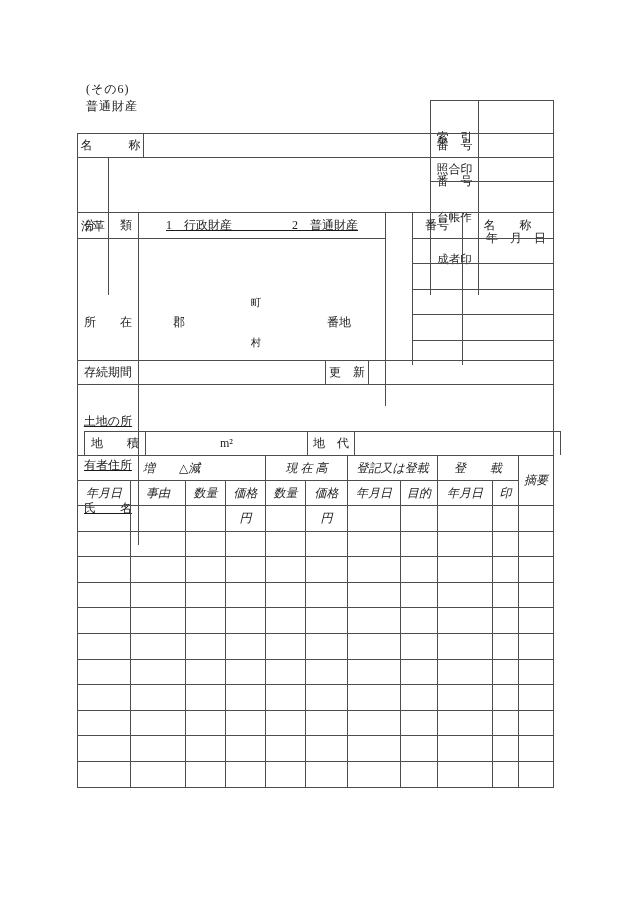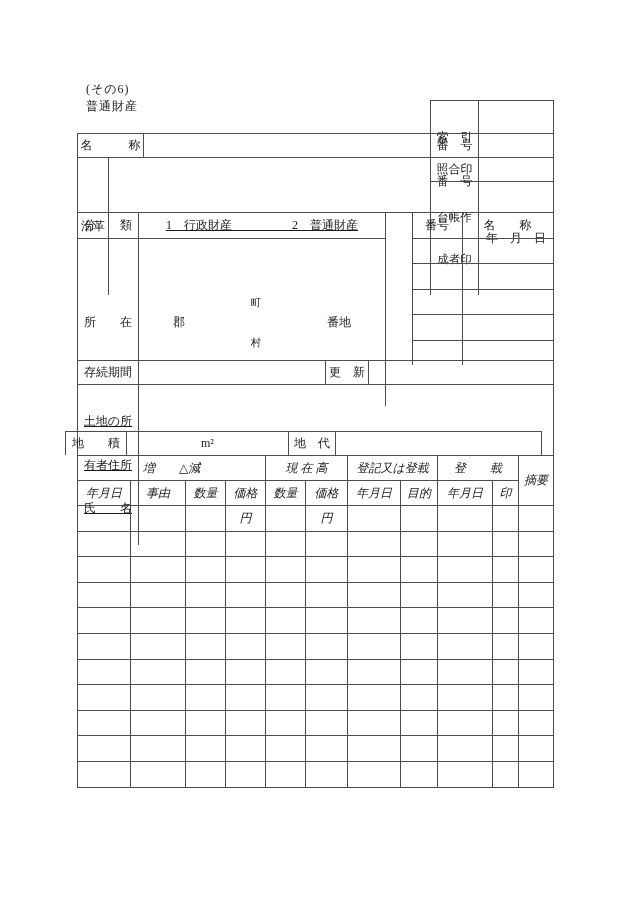--- a/index.html
+++ b/index.html
@@ -39,21 +39,21 @@
   tr.drow>td{height:24.6px;}
 
   
   #b1{left:430px;top:100px;width:123px;}
   #b2{left:77px;top:133px;width:476px;}
   #b3{left:77px;top:157px;width:476px;}
   #b4l{left:77px;top:212px;width:308px;}
   #b4r{left:385px;top:212px;width:168px;}
   #b5{left:77px;top:360px;width:476px;}
   #b6{left:77px;top:384px;width:476px;}
-  #b7{left:65px;top:431px;width:476px;padding-left:32px;}
+  #b7{left:84px;top:431px;width:476px;padding-left:32px;}
   #b8{left:77px;top:455px;width:476px;font-style:italic;}
 
   .two-line div{line-height:1.25;font-size:12px;}
   .small-lines div{line-height:1.15;font-size:11.5px;}
   td.left{text-align:left;padding-left:10px;text-decoration:underline;}
   td.owner{text-align:left;padding-left:4px;}
   td.owner div{line-height:1.25;font-size:12px;white-space:pre;text-decoration:underline;}
   td.unit-cell{text-align:right;padding-right:3px;font-size:11px;}
   td.yen{text-align:right;padding-right:5px;font-size:11px;}
   .shozai{display:flex;justify-content:center;align-items:center;gap:50px;}

